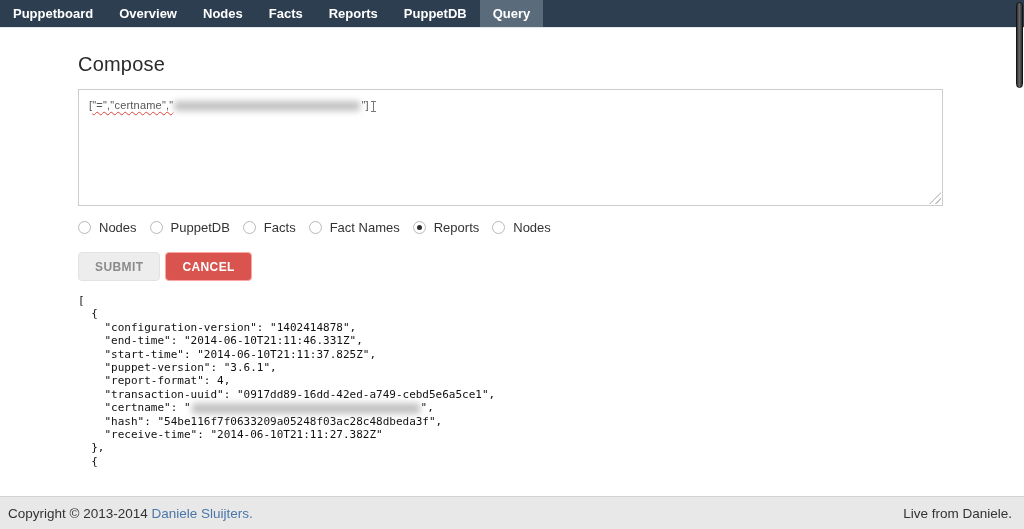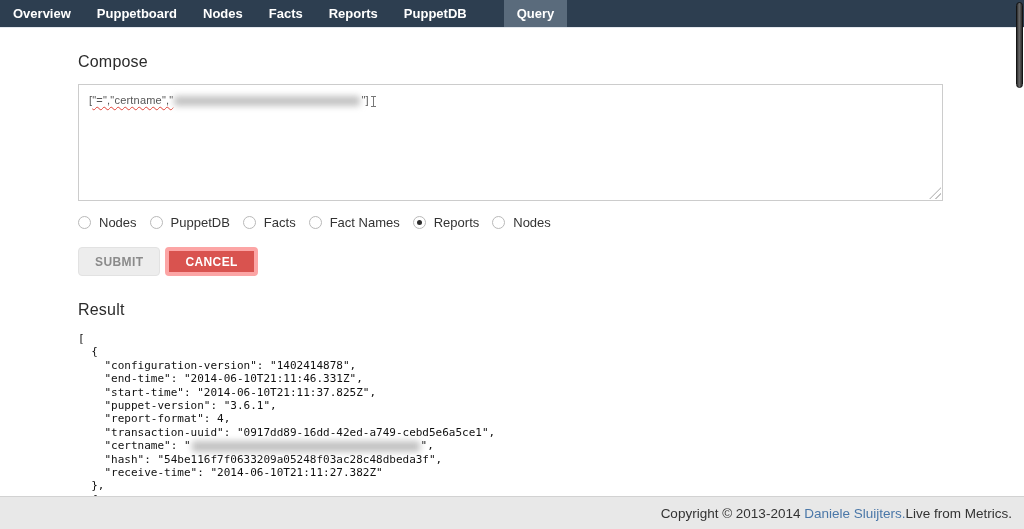--- a/index.html
+++ b/index.html
@@ -21,38 +21,38 @@
   }
   .nav-item {
     color:#ffffff;
     font-size:13px;
     font-weight:600;
     line-height:27px;
     padding:0 13px;
     cursor:pointer;
     white-space:nowrap;
   }
-  .nav-item.active { background:#5a6b7c;margin-left:24px; }
+  .nav-item.active { background:#5a6b7c; }
 
   
   .scroll-thumb {
     position:absolute;
     top:2px; right:1px;
     width:7px; height:86px;
     border-radius:5px;
     background:linear-gradient(90deg,#2b2b2b,#6a6a6a 45%,#2b2b2b);
     border:1px solid #141414;
     z-index:50;
   }
 
   
   .main { padding:25px 0 0 78px; }
 
   .section-title {
-    font-size:16px;
+    font-size:20px;
     font-weight:500;
     color:#2b2b2b;
     letter-spacing:.2px;
   }
 
   
   .querybox {
     width:865px;
     height:117px;
     border:1px solid #cccccc;
@@ -139,21 +139,21 @@
   }
   .btn-submit {
     background:#ededed;
     color:#8b8b8b;
     border:1px solid #e2e2e2;
     margin-right:5px;
   }
   .btn-cancel {
     background:#d9534f;
     color:#ffffff;
-    border:4px solid #fca5a5;
+    border:1px solid #fca5a5;
   }
 
   .result-title { margin-top:25px; }
 
   
   .result-json {
     margin-top:13px;
     font-family:"DejaVu Sans Mono", monospace;
     font-size:11px;
     line-height:13.4px;
@@ -163,34 +163,34 @@
 
   
   .footer {
     position:absolute;
     left:0; right:0; bottom:0;
     height:33px;
     background:#e8e8e8;
     border-top:1px solid #d2d2d2;
     display:flex;
     align-items:center;
-    justify-content:flex-end;
+    justify-content:space-between;
     padding:0 12px 0 8px;
     font-size:13.5px;
     color:#333;
     z-index:40;
   }
   .footer a { color:#4a77a8; text-decoration:none; cursor:pointer; }
 </style>
 </head>
 <body>
 
 <nav class="navbar">
+    <div class="nav-item">Puppetboard</div>
     <div class="nav-item">Overview</div>
-    <div class="nav-item">Puppetboard</div>
     <div class="nav-item">Nodes</div>
     <div class="nav-item">Facts</div>
     <div class="nav-item">Reports</div>
     <div class="nav-item">PuppetDB</div>
     <div class="nav-item active">Query</div>
   </nav>
 
 <div class="scroll-thumb"></div>
 
 <div class="main">
@@ -227,22 +227,21 @@
         <span class="radio-circle"></span>
         <span>Nodes</span>
       </label>
     </div>
 
   <div class="btn-row">
     <button class="btn btn-submit">SUBMIT</button>
     <button class="btn btn-cancel">CANCEL</button>
   </div>
 
-  <h2 class="section-title result-title">Result</h2>
 
   <div class="result-json"><div class="line">[</div><div class="line">  {</div><div class="line">    "configuration-version": "1402414878",</div><div class="line">    "end-time": "2014-06-10T21:11:46.331Z",</div><div class="line">    "start-time": "2014-06-10T21:11:37.825Z",</div><div class="line">    "puppet-version": "3.6.1",</div><div class="line">    "report-format": 4,</div><div class="line">    "transaction-uuid": "0917dd89-16dd-42ed-a749-cebd5e6a5ce1",</div><div class="line"><span>    "certname": "</span><span class="redact result"></span><span>",</span></div><div class="line">    "hash": "54be116f7f0633209a05248f03ac28c48dbeda3f",</div><div class="line">    "receive-time": "2014-06-10T21:11:27.382Z"</div><div class="line">  },</div><div class="line">  {</div></div>
 
 </div>
 
 <footer class="footer">
   <span><span>Copyright © 2013-2014 </span><a>Daniele Sluijters.</a></span>
-  <span>Live from Metrics.</span>
+  <span>Live from Daniele.</span>
 </footer>
 
 </body></html>

